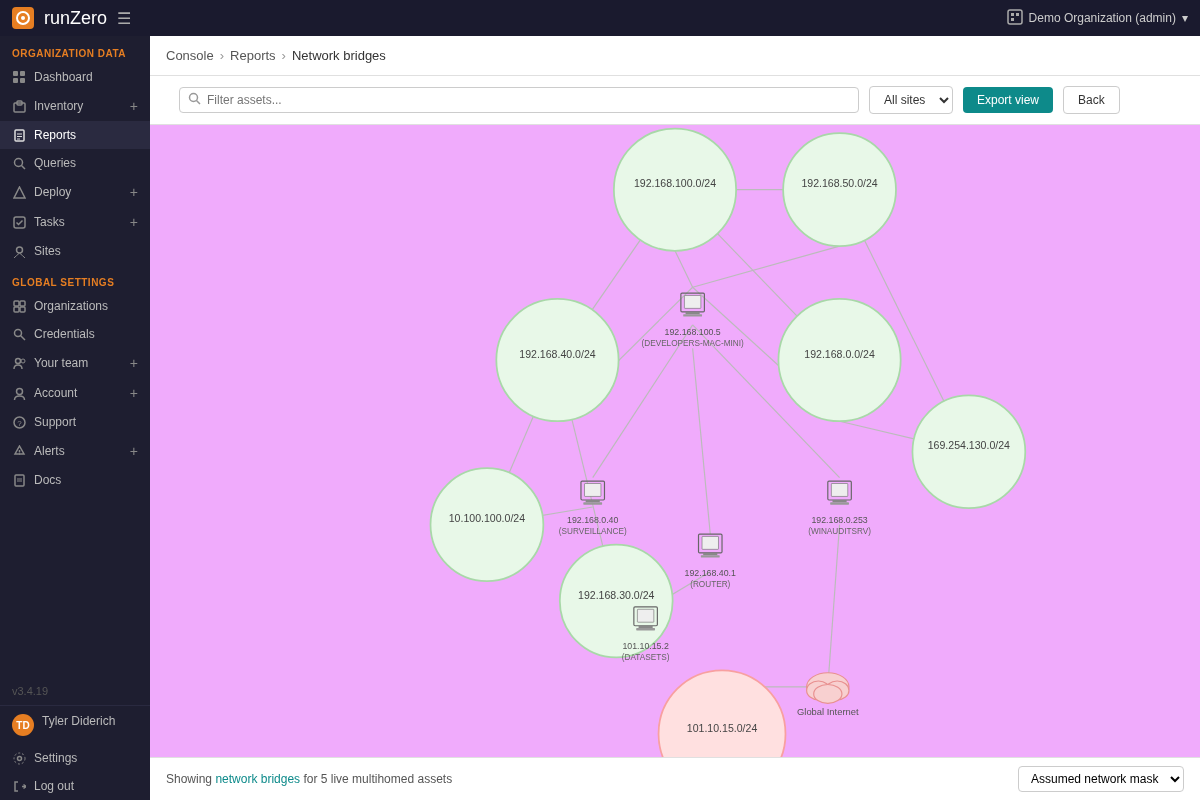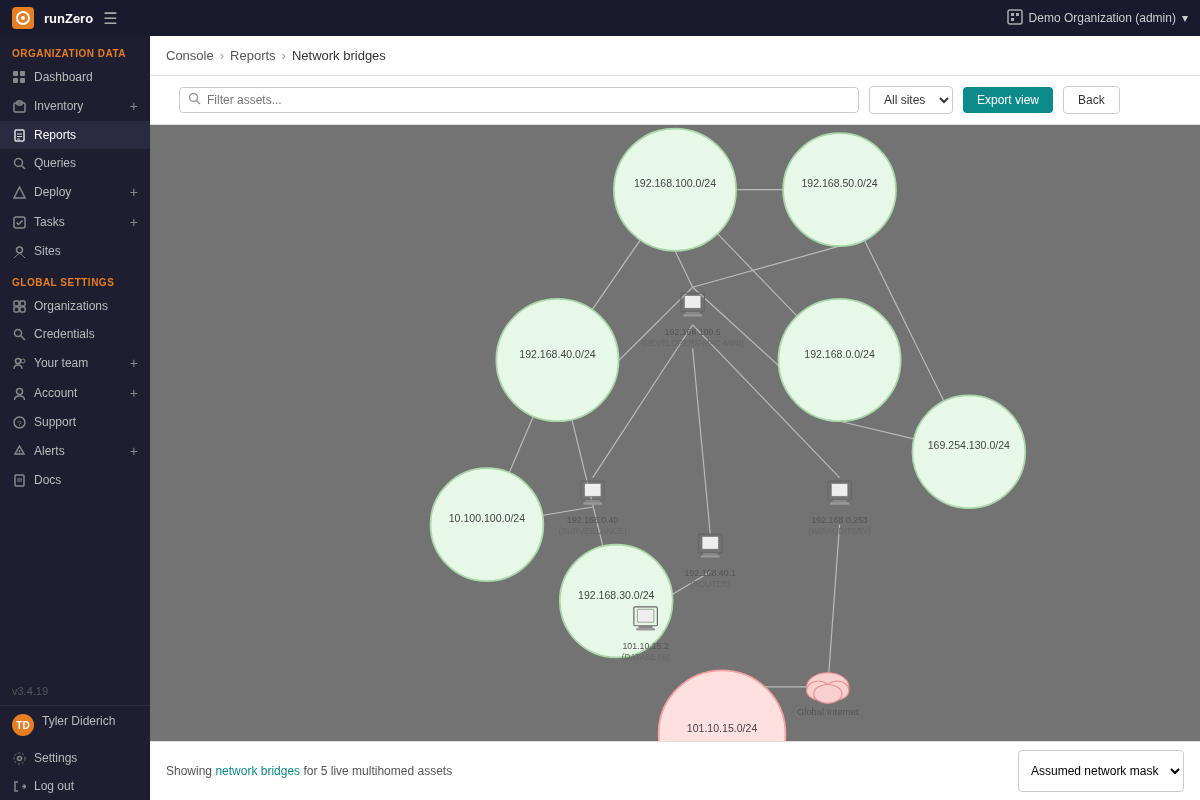--- a/index.html
+++ b/index.html
@@ -1,21 +1,21 @@
 <!DOCTYPE html>
 <html><head>
   <meta charset="utf-8">
   <style>
     * { box-sizing: border-box; margin: 0; padding: 0; }
     body { font-family: -apple-system, BlinkMacSystemFont, 'Segoe UI', sans-serif; font-size: 13px; background: #f0f0f0; display: flex; flex-direction: column; height: 800px; overflow: hidden; }
 
     
     .topbar { background: #1a1a2e; height: 36px; display: flex; align-items: center; justify-content: space-between; padding: 0 12px; flex-shrink: 0; }
     .topbar-left { display: flex; align-items: center; gap: 10px; }
-    .logo { display: flex; align-items: center; gap: 6px; color: white; font-weight: 700; font-size: 13px; }
+    .logo { display: flex; align-items: center; gap: 6px; color: white; font-weight: 400; font-size: 18px; }
     .logo-icon { width: 22px; height: 22px; background: #e67e22; border-radius: 4px; display: flex; align-items: center; justify-content: center; color: white; font-size: 11px; font-weight: bold; }
     .menu-icon { color: #aaa; font-size: 16px; cursor: pointer; }
     .topbar-right { display: flex; align-items: center; gap: 6px; color: #ccc; font-size: 12px; cursor: pointer; }
 
     
     .layout { display: flex; flex: 1; overflow: hidden; }
 
     
     .sidebar { width: 150px; background: #1e1e30; color: #ccc; display: flex; flex-direction: column; flex-shrink: 0; overflow-y: auto; }
     .sidebar-section-label { color: #e67e22; font-size: 10px; font-weight: 700; padding: 12px 12px 4px; letter-spacing: 0.5px; text-transform: uppercase; }
@@ -39,25 +39,25 @@
     
     .toolbar { background: white; padding: 10px 29px; display: flex; align-items: center; gap: 10px; border-bottom: 1px solid #e0e0e0; flex-shrink: 0; }
     .search-wrap { display: flex; align-items: center; border: 1px solid #ccc; border-radius: 4px; padding: 4px 8px; flex: 1; max-width: 680px; background: white; }
     .search-wrap input { border: none; outline: none; width: 100%; font-size: 12px; color: #555; }
     .search-icon { color: #999; margin-right: 6px; font-size: 13px; }
     .sites-select { border: 1px solid #ccc; border-radius: 4px; padding: 5px 10px; font-size: 12px; background: white; cursor: pointer; color: #333; }
     .btn-export { background: #0d8a8a; color: white; border: none; border-radius: 4px; padding: 6px 14px; font-size: 12px; cursor: pointer; }
     .btn-back { background: white; color: #333; border: 1px solid #ccc; border-radius: 4px; padding: 6px 14px; font-size: 12px; cursor: pointer; }
 
     
-    .diagram-area { flex: 1; overflow: auto; position: relative; background: #737373; }
+    .diagram-area { flex: 1; overflow: auto; position: relative; background: #f0abfc; }
 
     
     .diagram-footer { background: white; padding: 8px 16px; display: flex; align-items: center; justify-content: space-between; border-top: 1px solid #e0e0e0; flex-shrink: 0; font-size: 12px; color: #555; }
-    .mask-select { border: 1px solid #ccc; border-radius: 4px; padding: 12px 8px; font-size: 12px; background: white; cursor: pointer; margin-left: 40px; }
+    .mask-select { border: 1px solid #ccc; border-radius: 4px; padding: 4px 8px; font-size: 12px; background: white; cursor: pointer; margin-left: 40px; }
 
     
     .node-circle { fill: #e8f8e8; stroke: #a8d8a8; stroke-width: 1.5; }
     .node-circle-pink { fill: #ffe0e0; stroke: #f8a0a0; stroke-width: 1.5; }
     .node-text { font-size: 9px; fill: #444; text-anchor: middle; }
     .edge-line { stroke: #bbb; stroke-width: 1; }
   </style>
 </head>
 <body>
 

